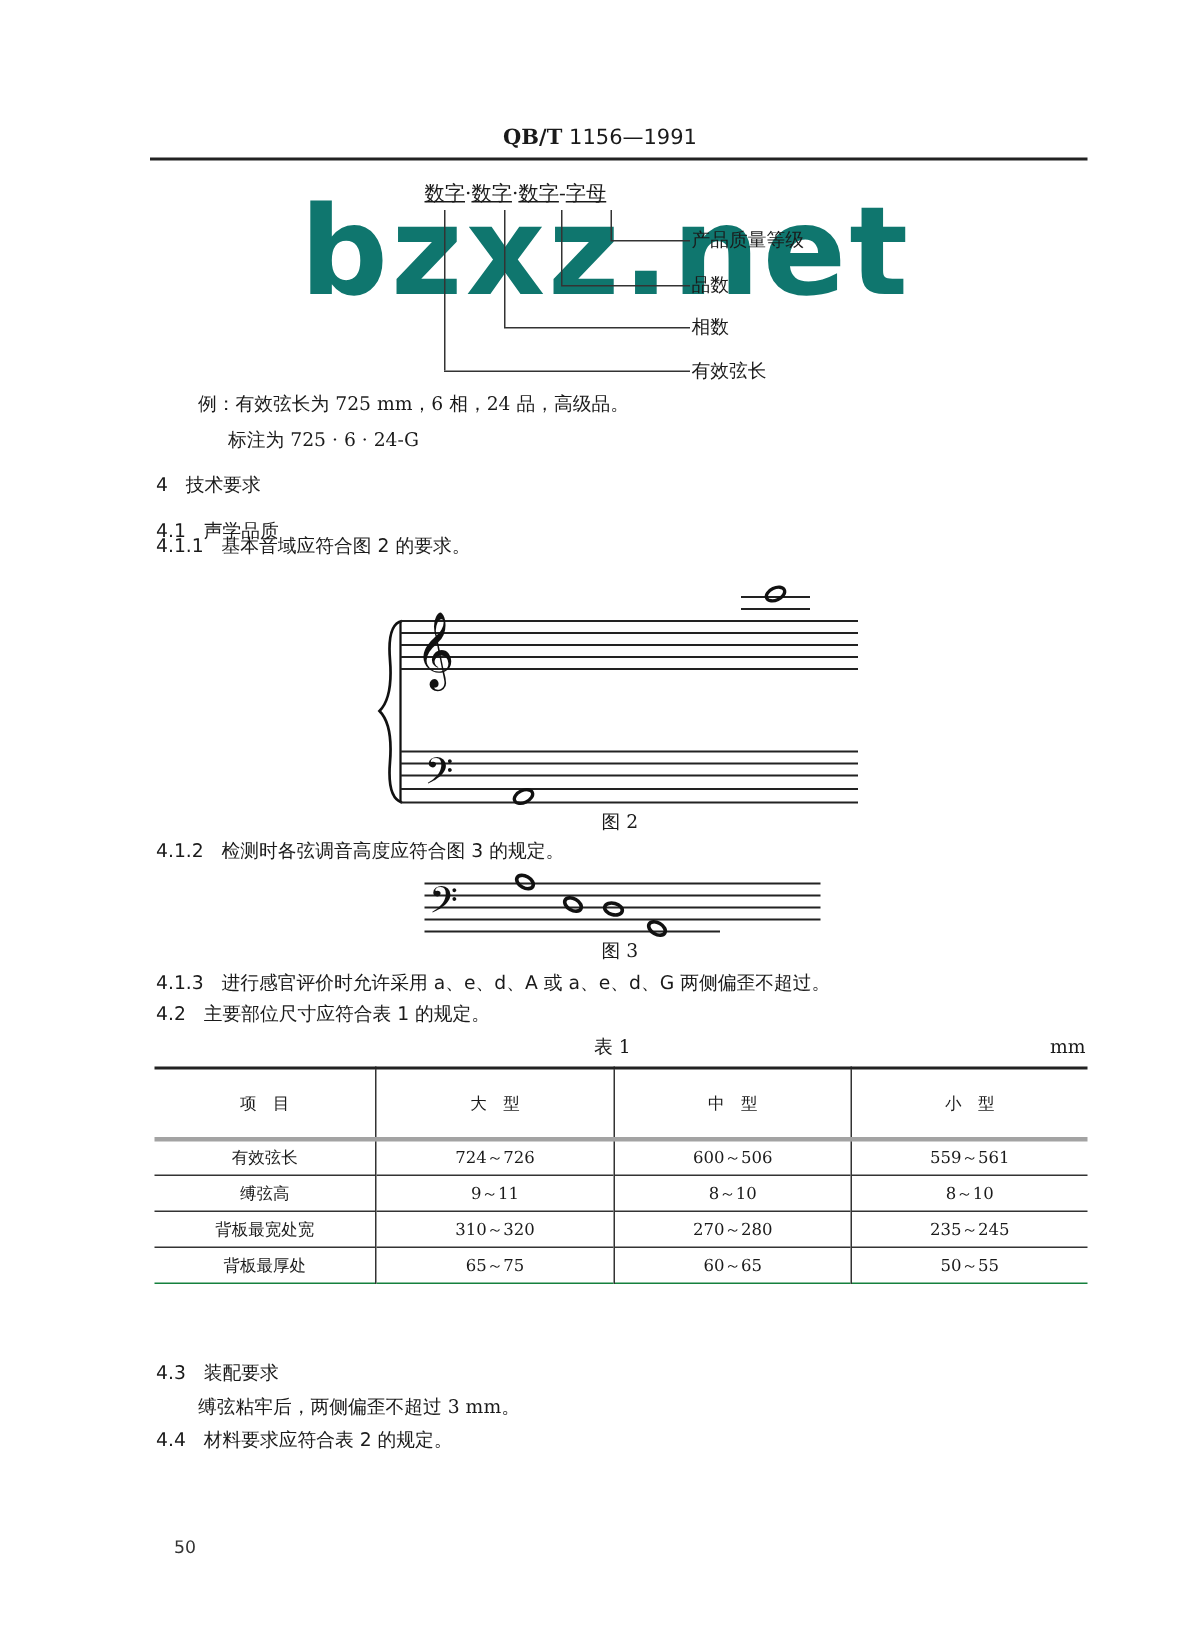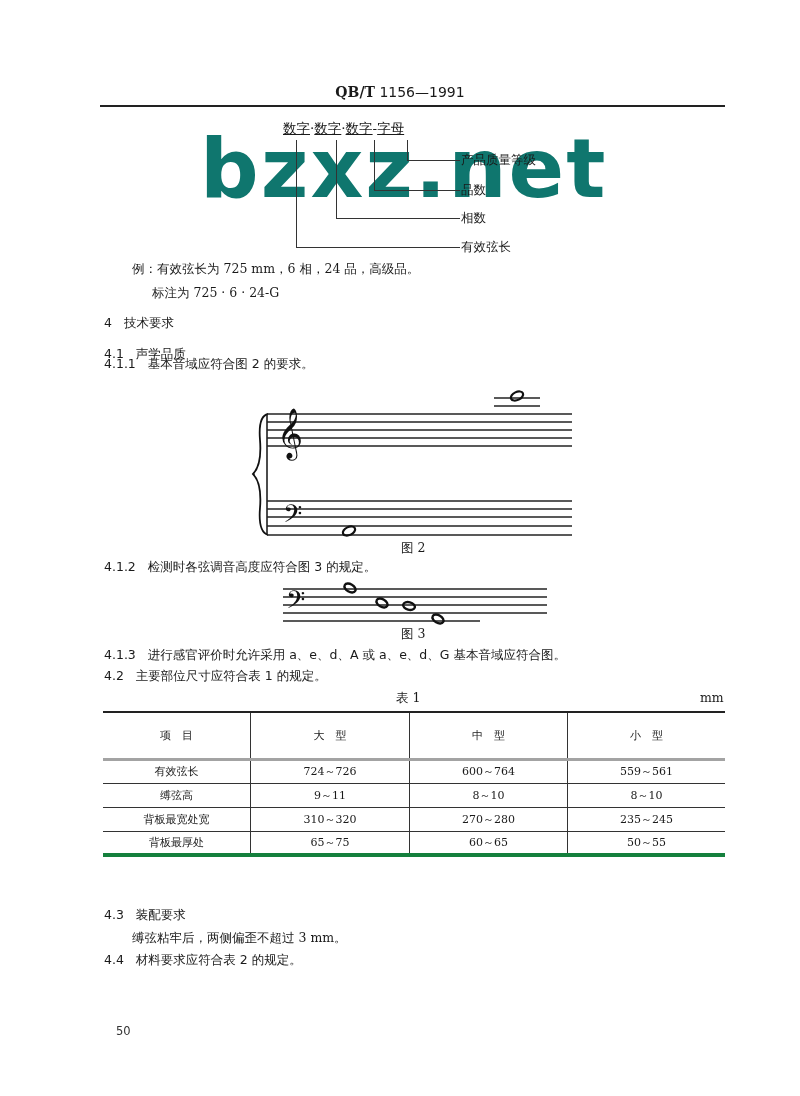--- a/index.html
+++ b/index.html
@@ -18,21 +18,21 @@
   .line { position: absolute; background: #333; z-index: 1; }
   .txt { position: absolute; font-size: 12.5px; z-index: 2; white-space: nowrap; }
   .sans { font-family: "DejaVu Sans", sans-serif; }
   .heading { font-family: "DejaVu Sans", sans-serif; font-weight: normal; }
   .caption { position: absolute; font-size: 12.5px; z-index: 2; }
   table.t1 { position: absolute; left: 103px; top: 711px; width: 622px; border-collapse: collapse; font-size: 11px; z-index: 2; }
   table.t1 td, table.t1 th { text-align: center; border-right: 1px solid #333; padding: 0; font-weight: normal; }
   table.t1 td:last-child, table.t1 th:last-child { border-right: none; }
   table.t1 thead tr { height: 47px; border-top: 2px solid #222; border-bottom: 3px solid #a3a3a3; }
   table.t1 tbody tr { height: 24px; border-bottom: 1px solid #333; }
-  table.t1 tbody tr:last-child { border-bottom: 4px solid #15803d; }
+  table.t1 tbody tr:last-child { border-bottom: 1px solid #15803d; }
   table.t1 .c0 { width: 147px; font-family: "DejaVu Sans", sans-serif; }
   table.t1 .c1 { width: 158px; }
   table.t1 .c2 { width: 157px; }
 </style>
 </head>
 <body>
 
 <div class="watermark">bzxz.net</div>
 
 <div class="doc-code">
@@ -120,21 +120,21 @@
     <text x="286" y="613" font-size="30" font-family="DejaVu Sans, sans-serif" fill="#111">𝄢</text>
     <ellipse cx="350" cy="588" rx="6" ry="3.8" fill="none" stroke="#111" stroke-width="2.4" transform="rotate(30 350 588)"></ellipse>
     <ellipse cx="382" cy="603" rx="6" ry="3.8" fill="none" stroke="#111" stroke-width="2.4" transform="rotate(30 382 603)"></ellipse>
     <ellipse cx="409" cy="606" rx="6" ry="3.8" fill="none" stroke="#111" stroke-width="2.4" transform="rotate(15 409 606)"></ellipse>
     <ellipse cx="438" cy="619" rx="6" ry="3.8" fill="none" stroke="#111" stroke-width="2.4" transform="rotate(30 438 619)"></ellipse>
   </svg>
 </div>
 <div class="caption" style="left:401px;top:626px;">图 3</div>
 
 <div class="txt sans" style="left:104px;top:647px;">
-  <span>4.1.3</span>&nbsp;&nbsp;&nbsp;<span>进行感官评价时允许采用 a、e、d、A 或 a、e、d、G 基本音域应符合图。</span>
+  <span>4.1.3</span>&nbsp;&nbsp;&nbsp;<span>进行感官评价时允许采用 a、e、d、A 或 a、e、d、G 两侧偏歪不超过。</span>
 </div>
 
 <div class="txt sans" style="left:104px;top:668px;">
   <span>4.2</span>&nbsp;&nbsp;&nbsp;<span>主要部位尺寸应符合表 1 的规定。</span>
 </div>
 
 <div class="caption" style="left:396px;top:690px;">表 1</div>
 <div class="caption" style="left:700px;top:690px;">mm</div>
 
 <table class="t1">
@@ -143,21 +143,21 @@
       <th class="c0">项　目</th>
       <th class="c1">大　型</th>
       <th class="c2">中　型</th>
       <th>小　型</th>
     </tr>
   </thead>
   <tbody>
     <tr>
       <td class="c0">有效弦长</td>
       <td>724～726</td>
-      <td>600～764</td>
+      <td>600～506</td>
       <td>559～561</td>
     </tr>
     <tr>
       <td class="c0">缚弦高</td>
       <td>9～11</td>
       <td>8～10</td>
       <td>8～10</td>
     </tr>
     <tr>
       <td class="c0">背板最宽处宽</td>

